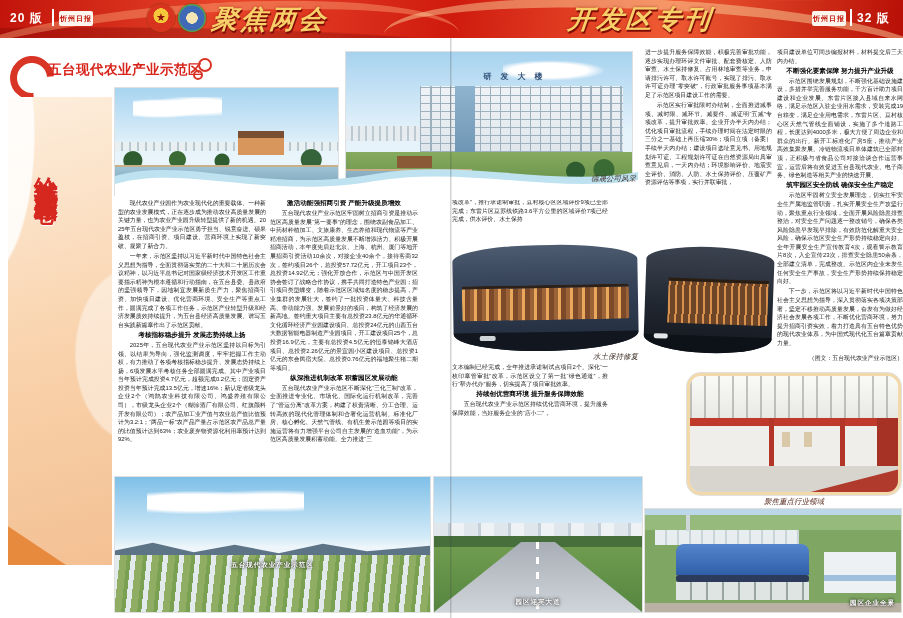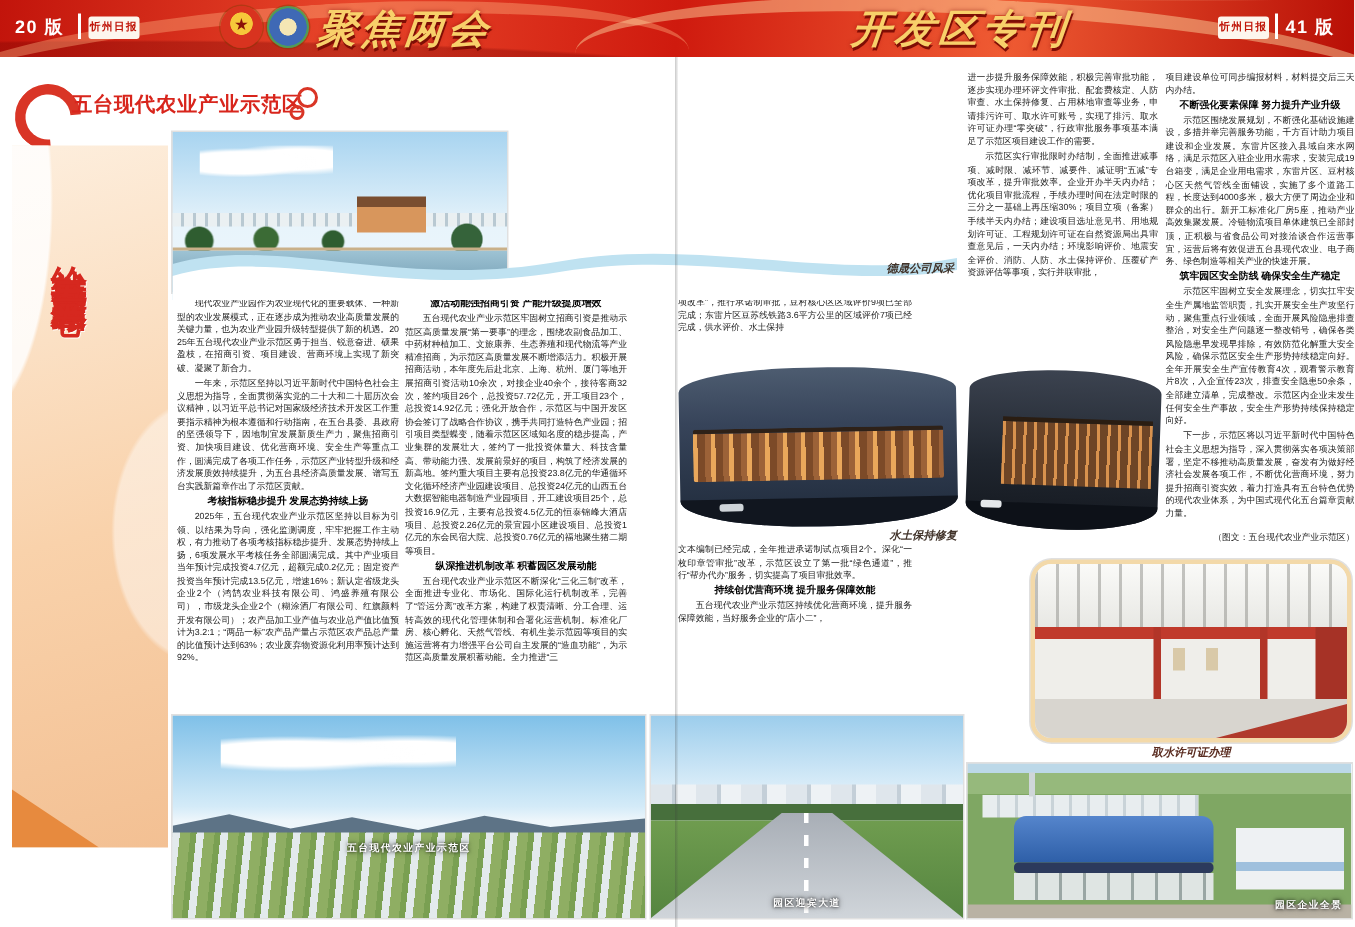--- a/index.html
+++ b/index.html
@@ -42,21 +42,21 @@
        linear-gradient(165deg,#fdeedd,#f9d2ab 55%,#f3c093);}
   #sidebar-tri{position:absolute;left:0px;bottom:0px;width:58px;height:44px;background:#e78a3e;
      clip-path:polygon(0 100%,0 12%,100% 100%);}
   #v-headline{position:absolute;left:30px;top:158px;height:270px;writing-mode:vertical-rl;text-orientation:upright;
      font-family:"DejaVu Serif",serif;font-weight:bold;font-size:24px;letter-spacing:2.5px;color:#d6281f;
      text-shadow:0.5px 0.5px 0 rgba(255,255,255,.9);}
   
   .photo{position:absolute;overflow:hidden;box-shadow:0 0 0 1px rgba(0,0,0,.12);}
   .wcap{position:absolute;color:#fff;font-size:6.5px;font-weight:bold;letter-spacing:1px;
         text-shadow:0 0 2px rgba(0,0,0,.85),0 0 4px rgba(0,0,0,.6);z-index:5;}
-  .scriptcap{position:absolute;font-family:"DejaVu Serif",serif;font-style:italic;font-size:7.5px;color:#41332a;z-index:6;font-weight:bold;}
+  .scriptcap{position:absolute;font-family:"DejaVu Serif",serif;font-style:italic;font-size:7.5px;color:#41332a;z-index:6;}
   
   .col{position:absolute;overflow:hidden;font-size:5.9px;line-height:8.6px;text-align:justify;word-break:break-all;}
   .col p{margin:0 0 1.5px 0;text-indent:2em;}
   .subhead{font-size:6.6px;font-weight:bold;text-align:center;color:#000;margin:3.5px 0 2.5px 0;line-height:8.5px;text-indent:0 !important;}
   #credit{position:absolute;left:777px;top:354px;width:126px;font-size:5.9px;text-align:right;color:#222;}
   .fan{position:absolute;overflow:hidden;z-index:3;}
 </style>
 </head>
 <body>
 
@@ -67,21 +67,21 @@
     <div id="ribbon2" class="ribbon"></div>
     <span class="pageno" style="left:10px;">20 版</span>
     <span class="hdivider" style="left:52px;"></span>
     <span class="mlogo" style="left:59px;">忻州日报</span>
     <span id="emblem-nat" class="emblem" style="left:147px;">★</span>
     <span id="emblem-cppcc" class="emblem" style="left:178px;"></span>
     <span class="callig" style="left:212px;">聚焦两会</span>
     <span class="callig" style="left:568px;">开发区专刊</span>
     <span class="mlogo" style="left:812px;">忻州日报</span>
     <span class="hdivider" style="left:850px;"></span>
-    <span class="pageno" style="left:857px;">41 版</span>
+    <span class="pageno" style="left:857px;">32 版</span>
   </div>
 
   <div id="fold"></div>
 
   <span id="crescent"></span>
   <span id="kicker-label">五台现代农业产业示范区</span>
   <span class="ring" style="left:198px;top:58px;width:10px;height:10px;"></span>
   <span class="ring" style="left:193px;top:70px;width:6px;height:6px;"></span>
 
   <div id="sidebar">
@@ -92,20 +92,32 @@
   <div class="photo" style="left:115px;top:88px;width:223px;height:107px;">
     <div class="abs" style="inset:0;background:linear-gradient(#a8d4f0,#e8f4fb 60%,#eef6fb);"></div>
     <div class="abs" style="left:8%;top:8%;width:40%;height:22%;background:radial-gradient(ellipse at 30% 50%,#fff 0 45%,transparent 60%),radial-gradient(ellipse at 75% 40%,#fff 0 35%,transparent 55%);"></div>
     <div class="abs" style="left:0;top:50%;width:100%;height:9%;background:repeating-linear-gradient(90deg,#eaf0f2 0 6px,#b9c9d2 6px 8px);"></div>
     <div class="abs" style="left:55%;top:40%;width:21%;height:23%;background:linear-gradient(#7a4e30 0 30%,#d8965c 30%);"></div>
     <div class="abs" style="left:0;top:56%;width:100%;height:20%;background:radial-gradient(circle at 8% 60%,#2f5d30 0 9px,transparent 10px),radial-gradient(circle at 28% 55%,#3b6b35 0 8px,transparent 9px),radial-gradient(circle at 48% 62%,#2f5d30 0 7px,transparent 8px),radial-gradient(circle at 88% 55%,#35633a 0 10px,transparent 11px);"></div>
     <div class="abs" style="left:0;bottom:0;width:100%;height:26%;background:linear-gradient(#9ec3d4,#6f9ab0);border-top:2px solid #c9b089;"></div>
     <div class="abs" style="left:4%;bottom:4%;width:18%;height:14%;background:radial-gradient(ellipse,#c8b38e 0 55%,transparent 60%);"></div>
   </div>
 
+  <div class="photo" style="left:346px;top:52px;width:286px;height:143px;">
+    <div class="abs" style="inset:0;background:linear-gradient(#a6d2ef,#e4f2fa 55%,#edf6fb);"></div>
+    <div class="abs" style="left:55%;top:4%;width:40%;height:18%;background:radial-gradient(ellipse at 40% 50%,#fff 0 40%,transparent 58%);"></div>
+    <div class="abs" style="left:30%;top:13%;width:60%;text-align:center;color:#33527a;font-weight:bold;font-size:8px;letter-spacing:9px;">研发大楼</div>
+    <div class="abs" style="left:26%;top:24%;right:3%;height:46%;background:repeating-linear-gradient(0deg,#9db0bd 0 1.5px,transparent 1.5px 8px),repeating-linear-gradient(90deg,#9db0bd 0 1.5px,transparent 1.5px 10px),linear-gradient(#f0f3f6,#dfe6ec);"></div>
+    <div class="abs" style="left:38%;top:24%;width:7%;height:46%;background:linear-gradient(#8fb4cf,#6f96b4);"></div>
+    <div class="abs" style="left:0;top:52%;width:26%;height:10%;background:repeating-linear-gradient(90deg,#e6ecef 0 5px,#bcc9d1 5px 7px);"></div>
+    <div class="abs" style="left:0;bottom:0;width:100%;height:30%;background:linear-gradient(#86ab5e,#5f8a46);"></div>
+    <div class="abs" style="left:0;bottom:0;width:44%;height:17%;background:linear-gradient(#8fb3c4,#6f9ab0);border-top:2px solid #c9b089;"></div>
+    <div class="abs" style="left:18%;bottom:19%;width:12%;height:8%;background:#8a5a36;"></div>
+    <div class="abs" style="right:2%;bottom:8%;width:22%;height:22%;background:radial-gradient(circle at 20% 60%,#2f5d30 0 9px,transparent 10px),radial-gradient(circle at 65% 55%,#3b6b35 0 10px,transparent 11px);"></div>
+  </div>
 
   <svg class="abs" style="left:115px;top:154px;z-index:4;" width="523" height="46" viewBox="0 0 523 46">
     <path d="M0,22 C70,2 150,40 260,20 C350,4 440,34 523,18 L523,46 L0,46 Z" fill="#bfe2f1"></path>
     <path d="M0,30 C70,10 150,46 260,27 C350,12 440,40 523,26 L523,46 L0,46 Z" fill="#ffffff"></path>
   </svg>
   <span class="scriptcap" style="left:540px;top:174px;width:96px;text-align:right;">德晟公司风采</span>
 
   <div class="col" style="left:118px;top:199px;width:148px;height:276px;">
     <p>现代农业产业园作为农业现代化的重要载体、一种新型的农业发展模式，正在逐步成为推动农业高质量发展的关键力量，也为农业产业园升级转型提供了新的机遇。2025年五台现代农业产业示范区勇于担当、锐意奋进、硕果盈枝，在招商引资、项目建设、营商环境上实现了新突破、凝聚了新合力。</p>
     <p>一年来，示范区坚持以习近平新时代中国特色社会主义思想为指导，全面贯彻落实党的二十大和二十届历次会议精神，以习近平总书记对国家级经济技术开发区工作重要指示精神为根本遵循和行动指南，在五台县委、县政府的坚强领导下，因地制宜发展新质生产力，聚焦招商引资、加快项目建设、优化营商环境、安全生产等重点工作，圆满完成了各项工作任务，示范区产业转型升级和经济发展质效持续提升，为五台县经济高质量发展、谱写五台实践新篇章作出了示范区贡献。</p>
@@ -162,21 +174,21 @@
     <div class="abs" style="left:0;top:0;width:100%;height:36%;background:repeating-linear-gradient(90deg,rgba(150,150,145,.55) 0 2px,transparent 2px 14px),linear-gradient(#fafaf8,#e8e8e4);"></div>
     <div class="abs" style="left:0;top:36%;width:100%;height:7%;background:#c03a2c;"></div>
     <div class="abs" style="left:38%;top:36%;width:5px;height:48%;background:#b23528;"></div>
     <div class="abs" style="left:72%;top:36%;width:5px;height:48%;background:#b23528;"></div>
     <div class="abs" style="right:0;top:36%;width:10%;height:52%;background:#a63226;"></div>
     <div class="abs" style="left:44%;top:48%;width:8px;height:15px;background:#d9c9a8;"></div>
     <div class="abs" style="left:55%;top:48%;width:8px;height:15px;background:#d9c9a8;"></div>
     <div class="abs" style="left:0;bottom:0;width:100%;height:22%;background:#d8d5cf;"></div>
     <div class="abs" style="right:0;bottom:0;width:60%;height:30%;background:#b03a2c;clip-path:polygon(30% 100%,100% 35%,100% 100%,0 100%);"></div>
   </div>
-  <div class="scriptcap" style="left:687px;top:497px;width:214px;text-align:center;color:#5a2c20;">取水许可证办理</div>
+  <div class="scriptcap" style="left:687px;top:497px;width:214px;text-align:center;color:#5a2c20;">聚焦重点行业领域</div>
 
   <div class="photo" style="left:645px;top:509px;width:256px;height:103px;">
     <div class="abs" style="inset:0;background:linear-gradient(180deg,#bcd8e8 0 6%,#96b97c 6% 20%,#7fa763 20%);"></div>
     <div class="abs" style="left:4%;top:20%;width:56%;height:15%;background:repeating-linear-gradient(90deg,#e8edef 0 10px,#c9d3d8 10px 12px);"></div>
     <div class="abs" style="left:16%;top:6%;width:4px;height:16px;background:#cfd6d9;"></div>
     <div class="abs" style="left:12%;bottom:12%;width:52%;height:54%;">
       <div class="abs" style="left:0;top:0;width:100%;height:55%;background:linear-gradient(#5585cc,#2e5fa8);border-radius:8px 8px 0 0;"></div>
       <div class="abs" style="left:0;top:55%;width:100%;height:13%;background:#2c3a5c;border-radius:3px;"></div>
       <div class="abs" style="left:0;top:68%;width:100%;height:32%;background:repeating-linear-gradient(90deg,#dfe5e3 0 14px,#9aa6a4 14px 16px);"></div>
     </div>

